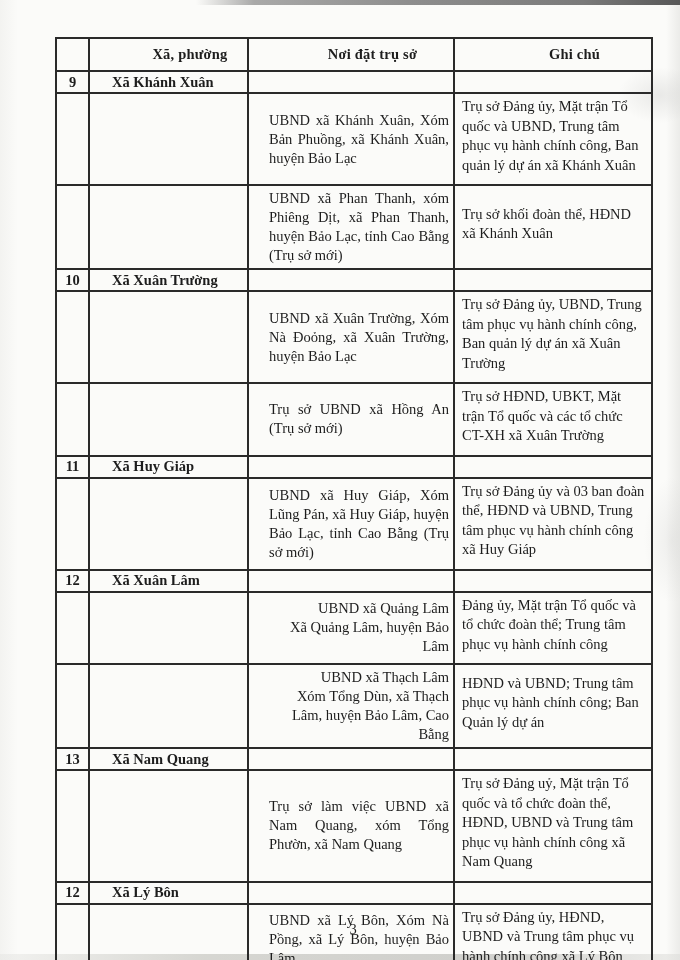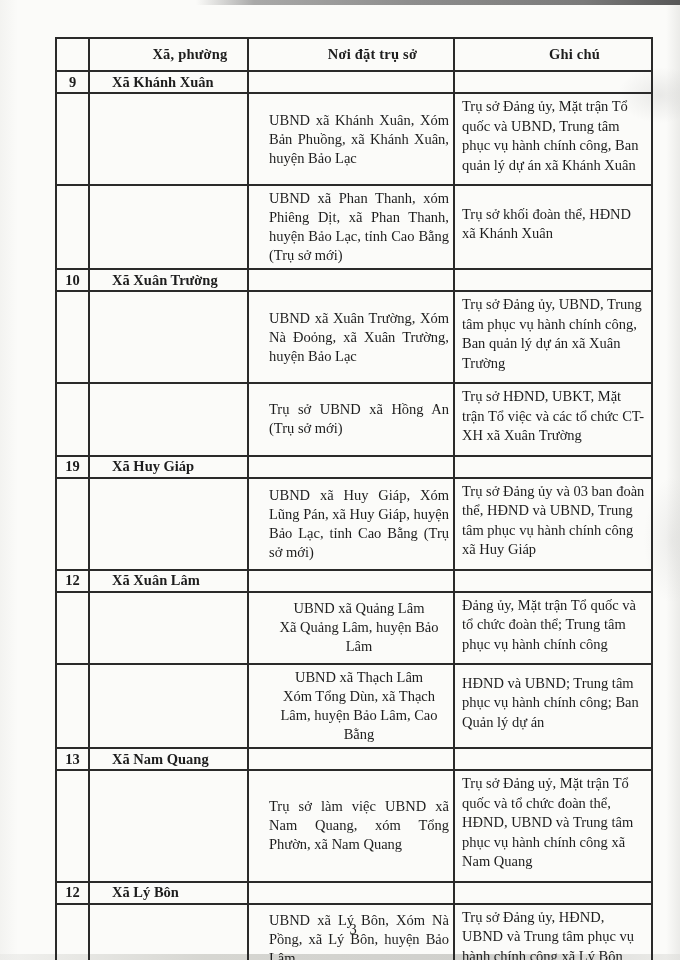--- a/index.html
+++ b/index.html
@@ -79,21 +79,21 @@
     padding-left: 22px;
     font-size: 14.5px;
   }
   td.office-cell {
     padding: 3px 4px 3px 20px;
     text-align: justify;
     text-justify: inter-word;
   }
   td.office-cell.prelines {
     white-space: pre-line;
-    text-align: center;
+    text-align: right;
   }
   td.note-cell {
     padding: 3px 5px 9px 7px;
     text-align: left;
     line-height: 19.5px;
   }
   tr.rh77 { height: 77px; }
   tr.rh62 { height: 62px; margin-left: 35px; }
   tr.rh63 { height: 63px; margin-left: 16px; }
   tr.rh55 { height: 55px; }
@@ -159,25 +159,25 @@
       <tr class="rh63">
         <td></td>
         <td></td>
         <td class="office-cell">UBND xã Xuân Trường, Xóm Nà Đoỏng, xã Xuân Trường, huyện Bảo Lạc</td>
         <td class="note-cell">Trụ sở Đảng ủy, UBND, Trung tâm phục vụ hành chính công, Ban quản lý dự án xã Xuân Trường</td>
       </tr>
       <tr class="rh55">
         <td></td>
         <td></td>
         <td class="office-cell">Trụ sở UBND xã Hồng An (Trụ sở mới)</td>
-        <td class="note-cell">Trụ sở HĐND, UBKT, Mặt trận Tổ việc và các tổ chức CT-XH xã Xuân Trường</td>
-      </tr>
-
-      <tr class="title-row">
-        <td class="stt-cell">19</td>
+        <td class="note-cell">Trụ sở HĐND, UBKT, Mặt trận Tổ quốc và các tổ chức CT-XH xã Xuân Trường</td>
+      </tr>
+
+      <tr class="title-row">
+        <td class="stt-cell">11</td>
         <td class="name-cell">Xã Huy Giáp</td>
         <td></td>
         <td></td>
       </tr>
       <tr class="rh63">
         <td></td>
         <td></td>
         <td class="office-cell">UBND xã Huy Giáp, Xóm Lũng Pán, xã Huy Giáp, huyện Bảo Lạc, tỉnh Cao Bằng (Trụ sở mới)</td>
         <td class="note-cell">Trụ sở Đảng ủy và 03 ban đoàn thể, HĐND và UBND, Trung tâm phục vụ hành chính công xã Huy Giáp</td>
       </tr>

